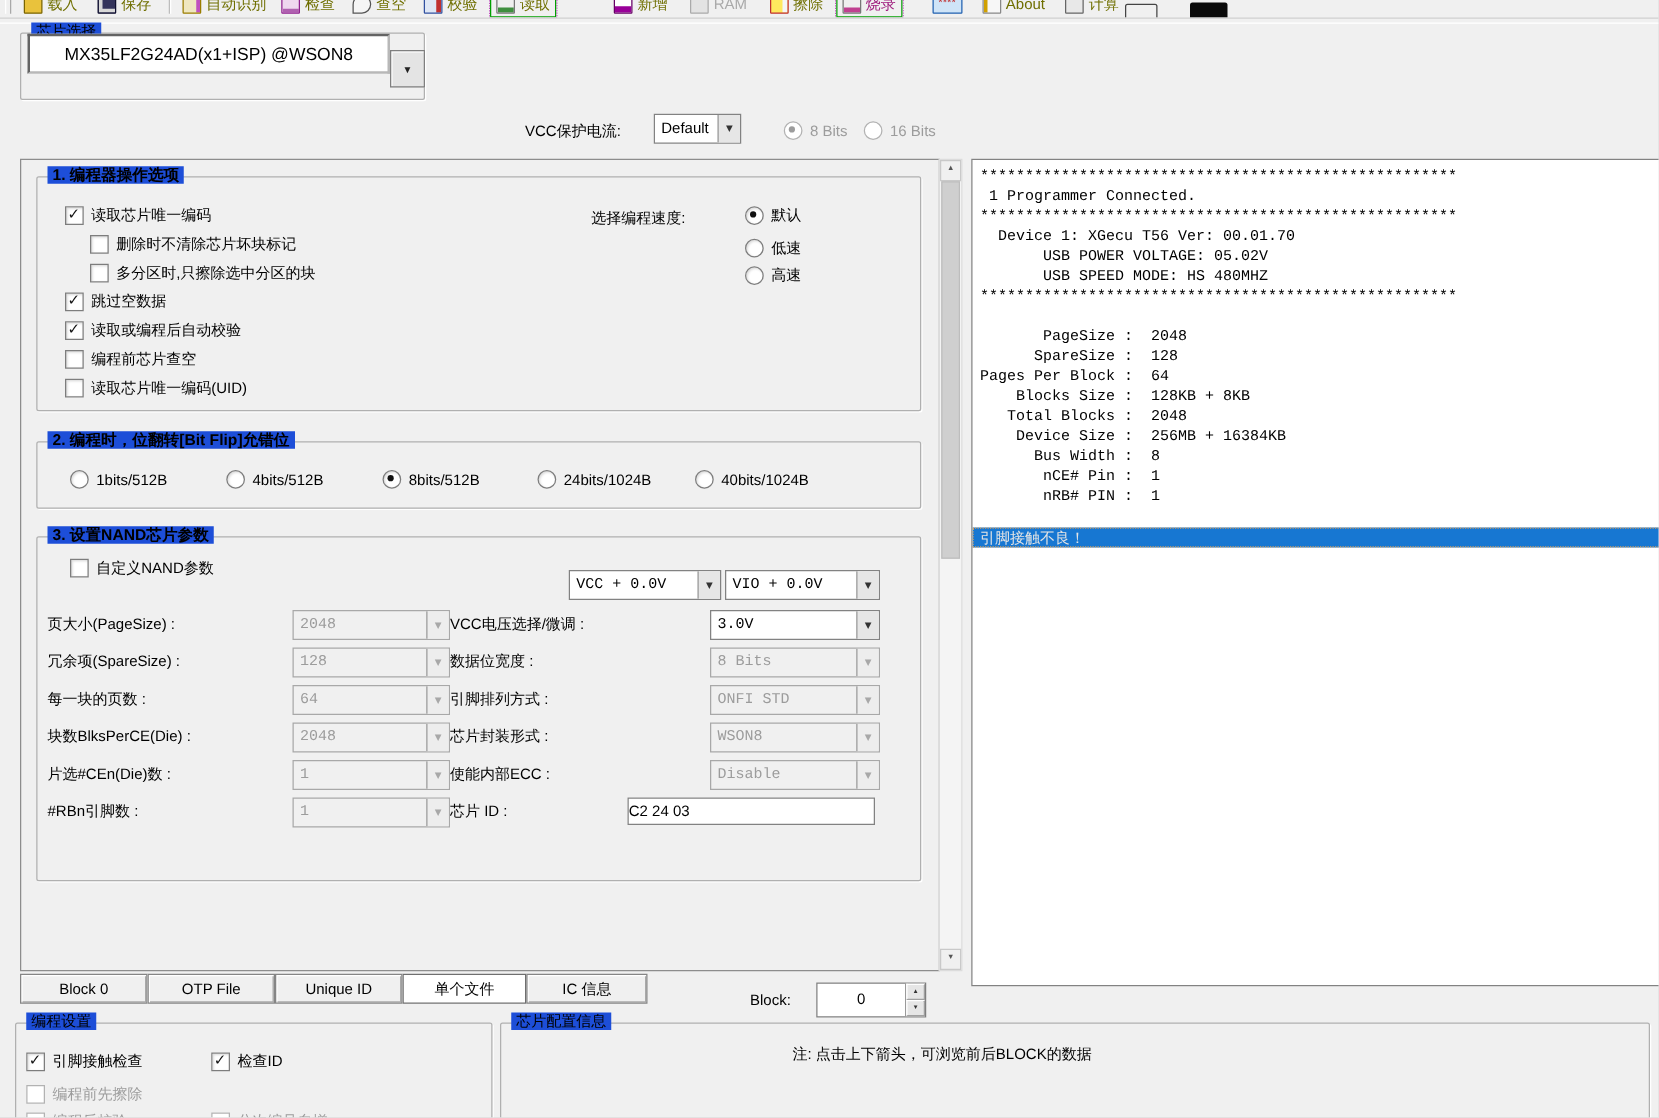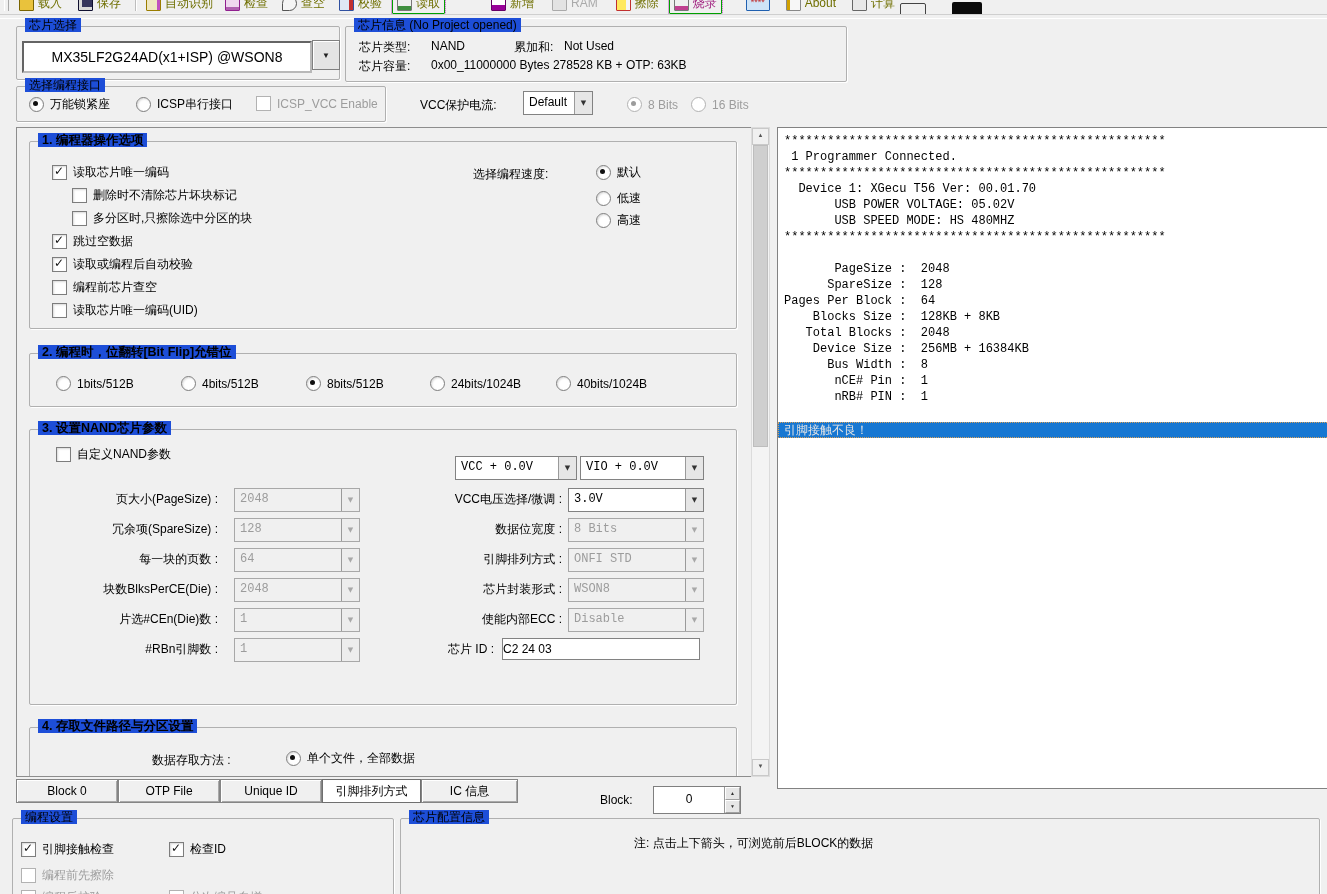--- a/index.html
+++ b/index.html
@@ -48,24 +48,24 @@
   .dis.sel .rad::after{background:#9c9c9c}
   
   .combo{position:absolute;height:22px;background:#fff;border:1px solid #828282;display:flex;align-items:stretch;
          font-family:"Liberation Mono","DejaVu Sans Mono",monospace;font-size:12px}
   .combo .v{flex:1;padding:2px 5px;overflow:hidden;white-space:nowrap;line-height:17px}
   .combo .db{width:17px;background:#e6e6e6;border-left:1px solid #9a9a9a;display:flex;align-items:center;justify-content:center;
              font-size:7px;color:#333;font-family:"DejaVu Sans",sans-serif}
   .combo.dis{background:#f0f0f0;color:#9c9c9c;border-color:#a8a8a8}
   .combo.dis .db{color:#a8a8a8;background:#ededed}
   .combo.sans{font-family:"Liberation Sans","DejaVu Sans",sans-serif}
-  .rlabel{position:absolute;text-align:right;white-space:nowrap;line-height:22px}
+  .rlabel{position:absolute;text-align:left;white-space:nowrap;line-height:22px}
   .mono{font-family:Liberation Sans, sans-serif}
   
-  .chipbox{position:absolute;left:5px;top:14px;width:286px;height:28px;background:#fff;border:2px inset #b8b8b8;
+  .chipbox{position:absolute;left:5px;top:0;width:286px;height:28px;background:#fff;border:2px inset #b8b8b8;
            display:flex;align-items:center;justify-content:center;font-size:14px;white-space:nowrap}
   .chipbtn{position:absolute;left:295px;top:13px;width:26px;height:28px;background:#e4e4e4;border:1px solid #7f7f7f;
            box-shadow:inset 1px 1px 0 #fff;display:flex;align-items:center;justify-content:center;font-size:8px;color:#222}
   
   .panel{position:absolute;left:16px;top:127px;width:734px;height:648px;border:1px solid #8d8d8d;background:#f0f0f0;overflow:hidden}
   .console{position:absolute;left:777px;top:127px;width:549px;height:648px;background:#fff;border:1px solid #828282;
            font-family:"Liberation Mono","DejaVu Sans Mono",monospace;font-size:12px;padding:6px;overflow:hidden}
   .cl{height:16px;white-space:pre}
   .alert{background:#1777d2;color:#e4e4e4;outline:1px dotted #d8a05a;outline-offset:-1px;margin:0 -6px;padding:0 6px;
          font-family:"Liberation Sans","DejaVu Sans",sans-serif}
@@ -157,45 +157,21 @@
   <div class="tbedge"></div>
 
   <div class="grp" style="left:16px;top:26px;width:322px;height:52px">
     <span class="gt">芯片选择</span>
     <div class="chipbox">
       <span>MX35LF2G24AD(x1+ISP) @WSON8</span>
     </div>
     <div class="chipbtn">▼</div>
   </div>
 
-  <div class="grp" style="left:345px;top:26px;width:500px;height:54px">
-    <span class="gt">芯片信息 (No Project opened)</span>
-    <span class="abs" style="left:13px;top:12px">芯片类型:</span>
-    <span class="abs" style="left:85px;top:12px">NAND</span>
-    <span class="abs" style="left:168px;top:12px">累加和:</span>
-    <span class="abs" style="left:218px;top:12px">Not Used</span>
-    <span class="abs" style="left:13px;top:31px">芯片容量:</span>
-    <span class="abs" style="left:85px;top:31px">0x00_11000000 Bytes 278528 KB  + OTP: 63KB</span>
-  </div>
-
-  <div class="grp" style="left:16px;top:86px;width:368px;height:34px">
-    <span class="gt">选择编程接口</span>
-    <div class="cb sel" style="left:12px;top:9px">
-      <span class="rad"></span>
-      <span>万能锁紧座</span>
-      </div>
-    <div class="cb" style="left:119px;top:9px">
-      <span class="rad"></span>
-      <span>ICSP串行接口</span>
-      </div>
-    <div class="cb dis" style="left:239px;top:9px">
-      <span class="box"></span>
-      <span>ICSP_VCC Enable</span>
-      </div>
-  </div>
+
   <span class="abs" style="left:420px;top:97px">VCC保护电流:</span>
   <div class="combo sans" style="left:523px;top:91px;width:68px">
     <span class="v">Default</span>
     <span class="db">▼</span>
     </div>
   <div class="cb dis sel" style="left:627px;top:97px">
     <span class="rad"></span>
     <span>8 Bits</span>
     </div>
   <div class="cb dis" style="left:691px;top:97px">
@@ -346,28 +322,20 @@
         <span class="v">Disable</span>
         <span class="db">▼</span>
         </div>
 
       <span class="rlabel" style="left:330px;top:208px;width:134px">芯片 ID :</span>
       <div class="abs mono" style="left:472px;top:208px;width:196px;height:20px;background:#fff;border:1px solid #828282;text-align:left;line-height:20px">
         <span>C2 24 03</span></div>
 
     </div>
 
-    <div class="grp" style="left:12px;top:599px;width:706px;height:60px">
-      <span class="gt b">4. 存取文件路径与分区设置</span>
-      <span class="abs" style="left:122px;top:24px">数据存取方法 :</span>
-      <div class="cb sel" style="left:256px;top:22px">
-        <span class="rad"></span>
-        <span>单个文件，全部数据</span>
-        </div>
-    </div>
   </div>
 
   <div class="vscroll">
     <div class="sbtn" style="top:0">▲</div>
     <div class="sthumb"></div>
     <div class="sbtn" style="bottom:0">▼</div>
   </div>
 
   <div class="console">
     <div class="cl">*****************************************************</div>
@@ -391,21 +359,21 @@
     <div class="cl alert">引脚接触不良！</div>
   </div>
 
   <div class="btn3d tab" style="left:16px;width:100px">
     <span>Block 0</span></div>
   <div class="btn3d tab" style="left:118px;width:100px">
     <span>OTP File</span></div>
   <div class="btn3d tab" style="left:220px;width:100px">
     <span>Unique ID</span></div>
   <div class="btn3d tab active" style="left:322px;width:97px">
-    <span>引脚排列方式</span></div>
+    <span>单个文件</span></div>
   <div class="btn3d tab" style="left:421px;width:95px">
     <span>IC 信息</span></div>
 
   <span class="abs" style="left:600px;top:793px">Block:</span>
   <div class="spinbox">
     <span class="spinval">0</span>
     <span class="spincol">
       <span class="spinbtn">▲</span>
       <span class="spinbtn">▼</span>
     </span>

